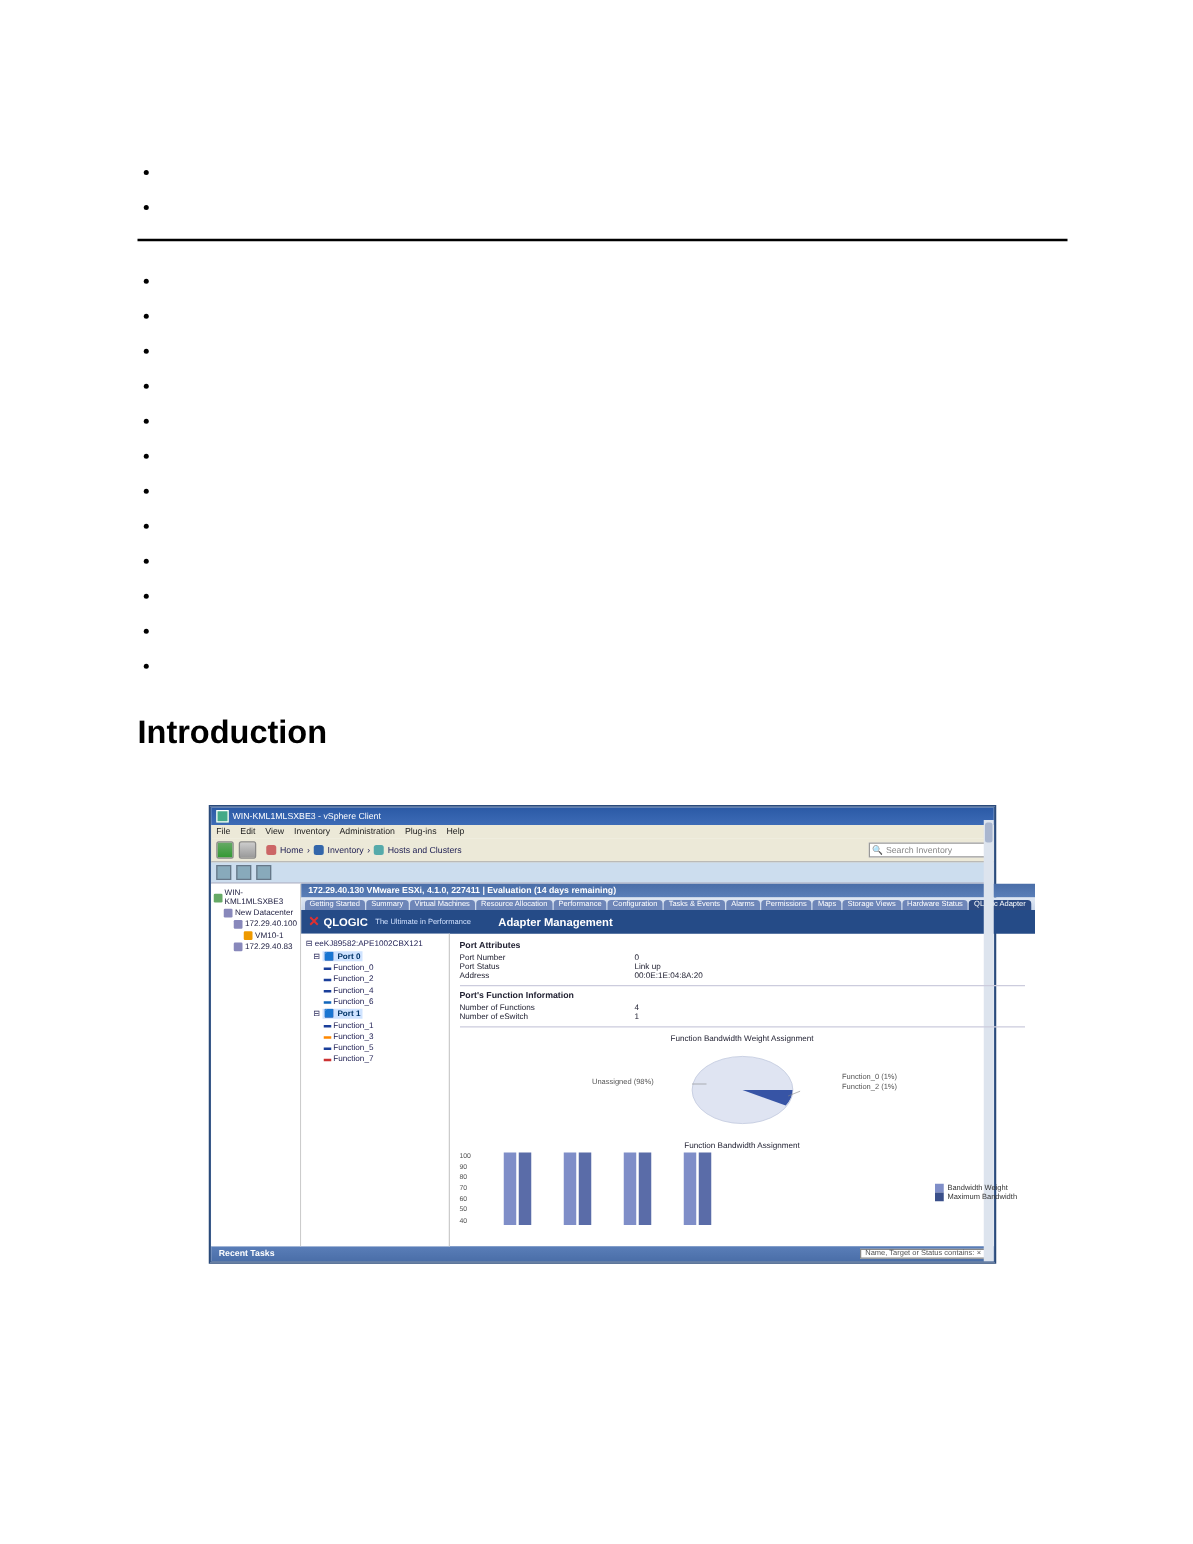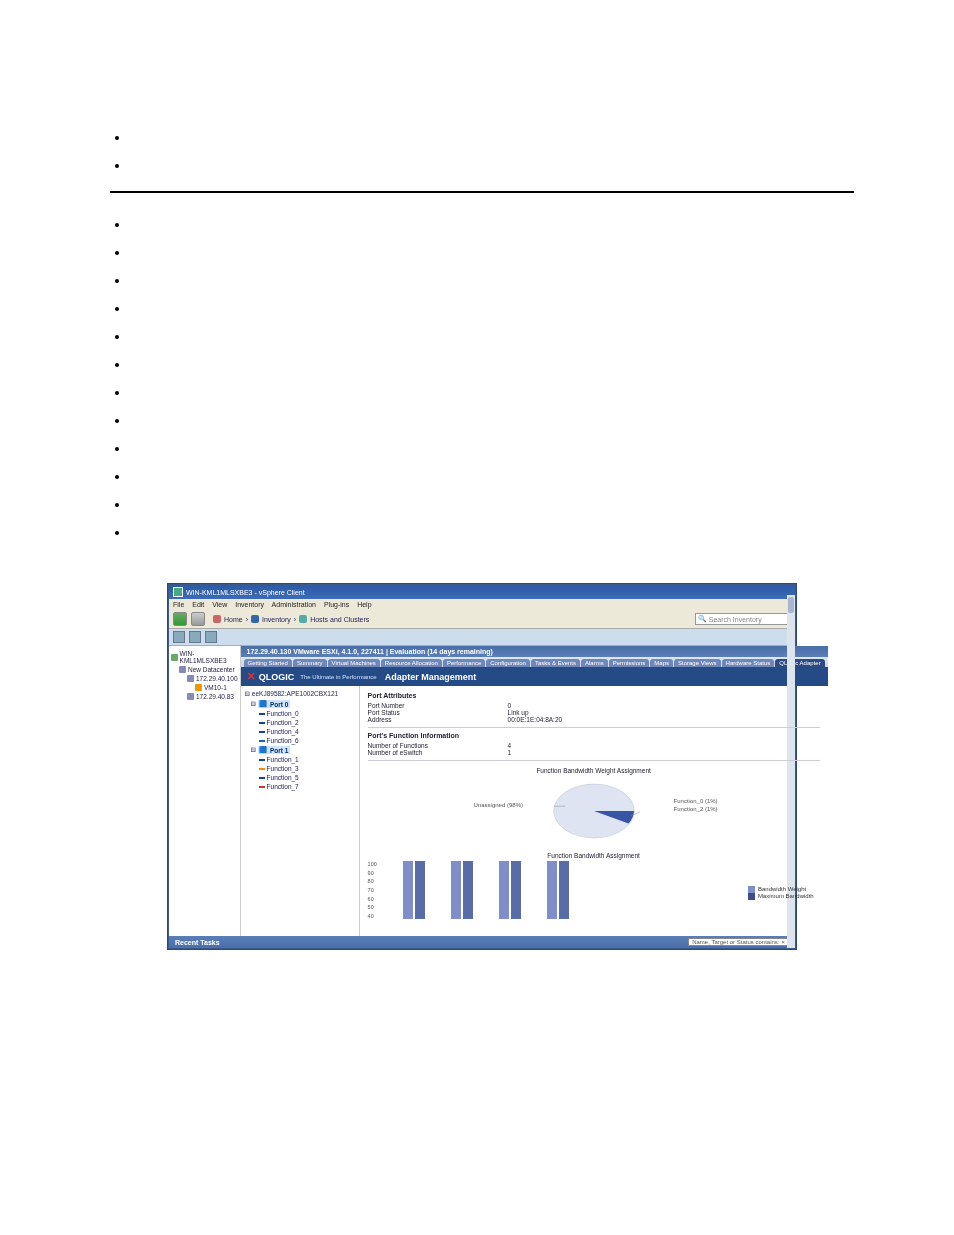--- a/index.html
+++ b/index.html
@@ -152,21 +152,21 @@
     align-items:center;
     padding:3px 6px;
     gap:6px;
   }
   .brand-logo {
     font-weight:bold; font-size:9px;
     display:flex; align-items:center; gap:3px;
   }
   .brand-logo .sw{color:#e03030; font-size:11px;}
   .brand-tag { font-size:6px; color:#cfe0ff; }
-  .brand-title { font-size:9px; font-weight:bold; margin-left:2px;}
+  .brand-title { font-size:9px; font-weight:bold; margin-left:16px;}
   .content-row { flex:1; display:flex; }
   .mid-tree {
     width:110px;
     background:#fff;
     border-right:1px solid #ccc;
     padding:3px 4px;
     font-size:6.5px;
     color:#225;
   }
   .mid-tree .node{padding:1px 0;}
@@ -249,20 +249,21 @@
     <li>.</li>
     <li>.</li>
     <li>.</li>
     <li>.</li>
     <li>.</li>
     <li>.</li>
     <li>.</li>
     <li>.</li>
   </ul>
 
+  <h1 class="intro">Introduction</h1>
 
   <div class="screenshot">
     <div class="scrollbar-right">
         <div class="thumb"></div>
       </div>
 
     <div class="title-bar">
       <span class="icon"></span>
       <span>WIN-KML1MLSXBE3 - vSphere Client</span>
     </div>

